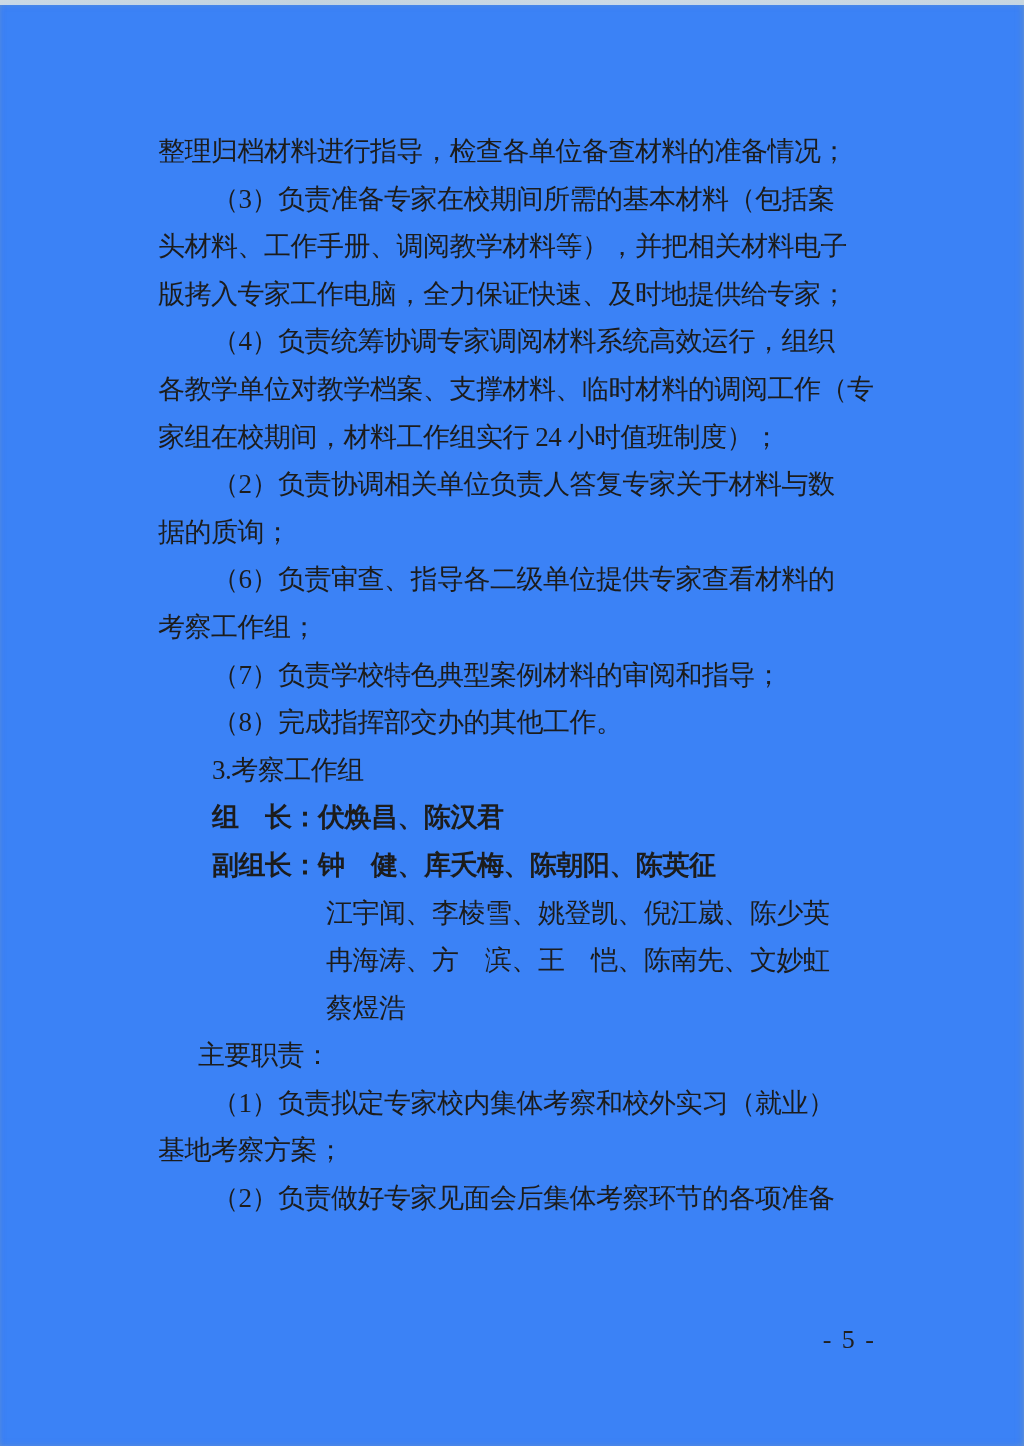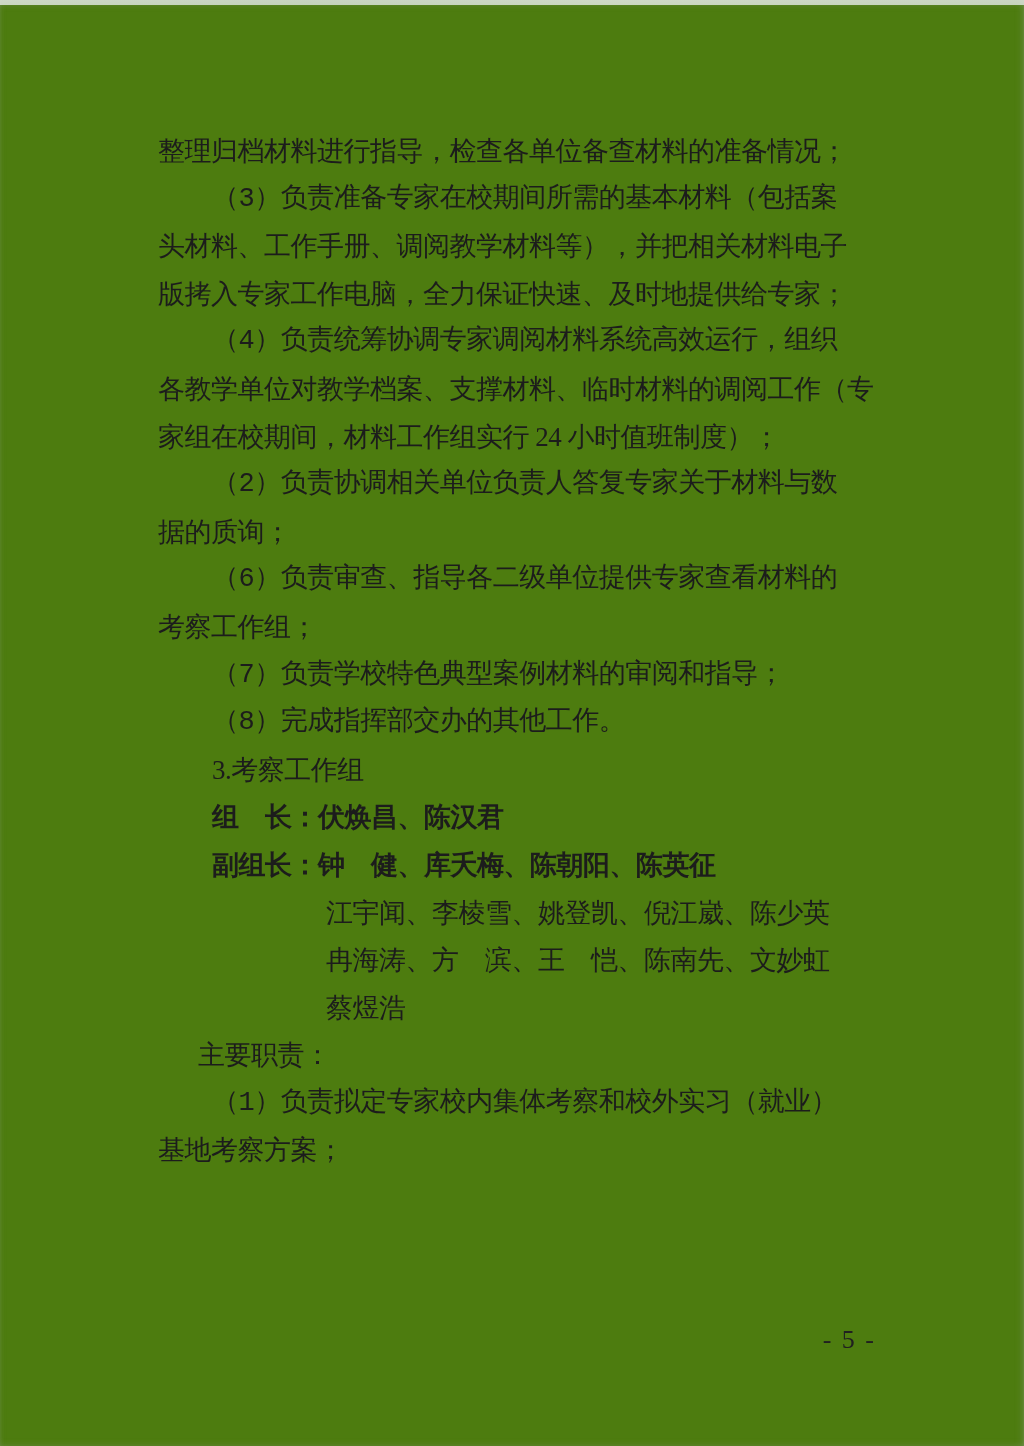--- a/index.html
+++ b/index.html
@@ -4,21 +4,21 @@
 <style>
   html, body {
     margin: 0;
     padding: 0;
     background: #ffffff;
   }
   .page {
     position: relative;
     width: 1024px;
     height: 1446px;
-    background: #4d7c0f;
+    background: #3b82f6;
     overflow: hidden;
     font-family: "Liberation Serif", "DejaVu Serif", serif;
     color: #1c1c1c;
     box-shadow:
       inset 0 7px 7px -4px rgba(148, 165, 152, 0.50),
       inset -7px 0 9px -7px rgba(160, 170, 162, 0.40),
       inset 0 -5px 7px -5px rgba(160, 170, 162, 0.30),
       inset 6px 0 9px -8px rgba(170, 175, 170, 0.25);
   }
   
@@ -36,21 +36,21 @@
     top: 128px;
     width: 722px;
   }
   .line {
     height: 47.6px;
     line-height: 47.6px;
     font-size: 27px;
     letter-spacing: -0.5px;
     white-space: nowrap;
   }
-  .ind-p    { padding-left: 54px; font-family: Liberation Mono, monospace;  }  
+  .ind-p    { padding-left: 54px;  }  
   .ind-head { padding-left: 54px; font-weight: normal; }
   .ind-lbl  { padding-left: 54px; font-weight: bold;  }  
   .ind-duty { padding-left: 40px;  }  
   .ind-cont { padding-left: 168px; }  
   .footer {
     position: absolute;
     left: 0;
     top: 1316px;
     width: 1024px;
     text-align: right;
@@ -82,15 +82,16 @@
     <div class="line ind-p">（8）完成指挥部交办的其他工作。</div>
     <div class="line ind-head">3.考察工作组</div>
     <div class="line ind-lbl">组　长：伏焕昌、陈汉君</div>
     <div class="line ind-lbl">副组长：钟　健、库夭梅、陈朝阳、陈英征</div>
     <div class="line ind-cont">江宇闻、李棱雪、姚登凯、倪江崴、陈少英</div>
     <div class="line ind-cont">冉海涛、方　滨、王　恺、陈南先、文妙虹</div>
     <div class="line ind-cont">蔡煜浩</div>
     <div class="line ind-duty">主要职责：</div>
     <div class="line ind-p">（1）负责拟定专家校内集体考察和校外实习（就业）</div>
     <div class="line">基地考察方案；</div>
+    <div class="line ind-p">（2）负责做好专家见面会后集体考察环节的各项准备</div>
   </div>
   <div class="footer">- 5 -</div>
 </div>
 
 </body></html>

